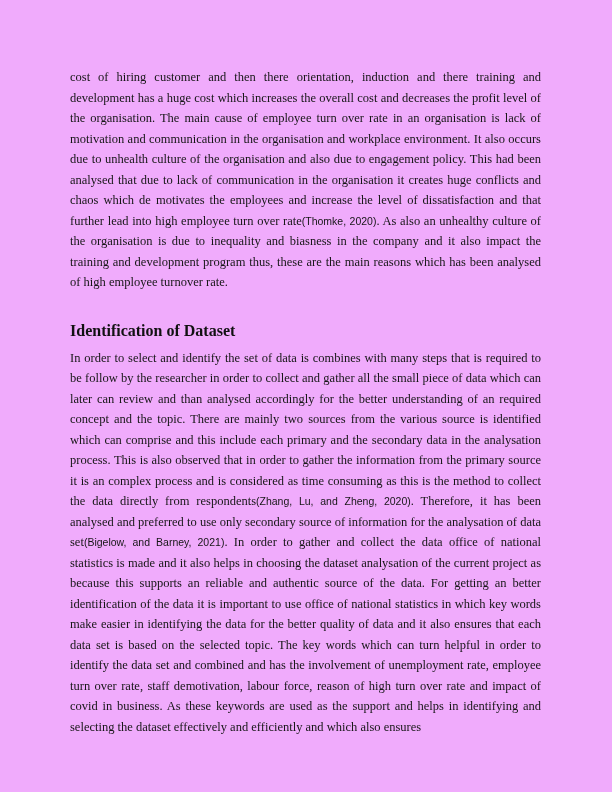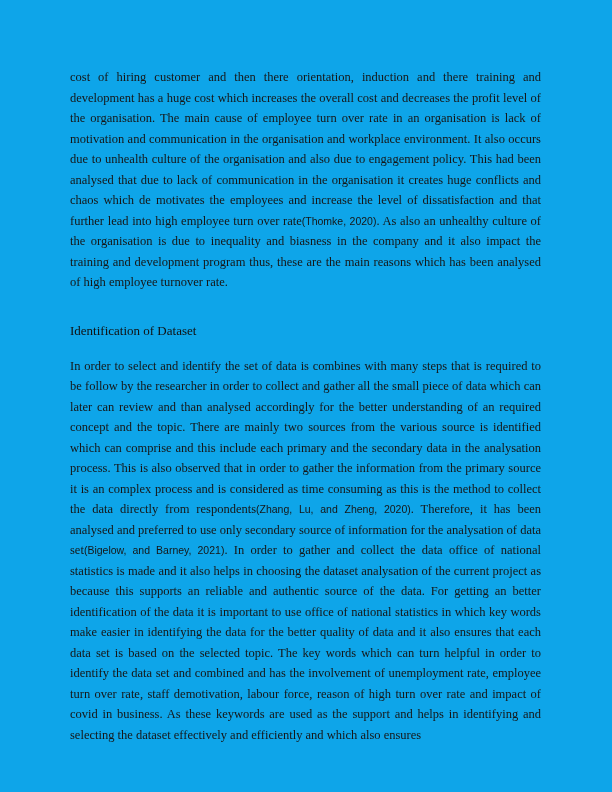--- a/index.html
+++ b/index.html
@@ -12,39 +12,39 @@
     background: #ffffff;
     font-family: "Liberation Serif", serif;
     color: #161616;
     overflow: hidden;
   }
   .page {
     box-sizing: border-box;
     width: 612px;
     height: 792px;
     padding: 67px 71px 0 70px;
-    background: #0ea5e9;
+    background: #f0abfc;
   }
   .para {
     margin: 0;
     font-size: 12.5px;
     line-height: 20.5px;
     text-align: justify;
     text-justify: inter-word;
   }
   .cite {
     font-family: "Liberation Sans", sans-serif;
     font-size: 10.5px;
   }
   .heading {
-    margin: 28px 0 16px 0;
+    margin: 28px 0 8px 0;
     font-family: "Liberation Serif", serif;
-    font-size: 13px;
+    font-size: 16px;
     line-height: 19px;
-    font-weight: normal;
+    font-weight: bold;
     color: #111111;
   }
 </style>
 </head>
 <body>
 
 <div class="page">
   <p class="para"><span>cost of hiring customer and then there orientation, induction and there training and development has a huge cost which increases the overall cost and decreases the profit level of the organisation. The main cause of employee turn over rate in an organisation is lack of motivation and communication in the organisation and workplace environment. It also occurs due to unhealth culture of the organisation and also due to engagement policy. This had been analysed that due to lack of communication in the organisation it creates huge conflicts and chaos which de motivates the employees and increase the level of dissatisfaction and that further lead into high employee turn over rate</span><span class="cite">(Thomke, 2020)</span><span>. As also an unhealthy culture of the organisation is due to inequality and biasness in the company and it also impact the training and development program thus, these are the main reasons which has been analysed of high employee turnover rate.</span></p>
 
   <h2 class="heading">Identification of Dataset</h2>

